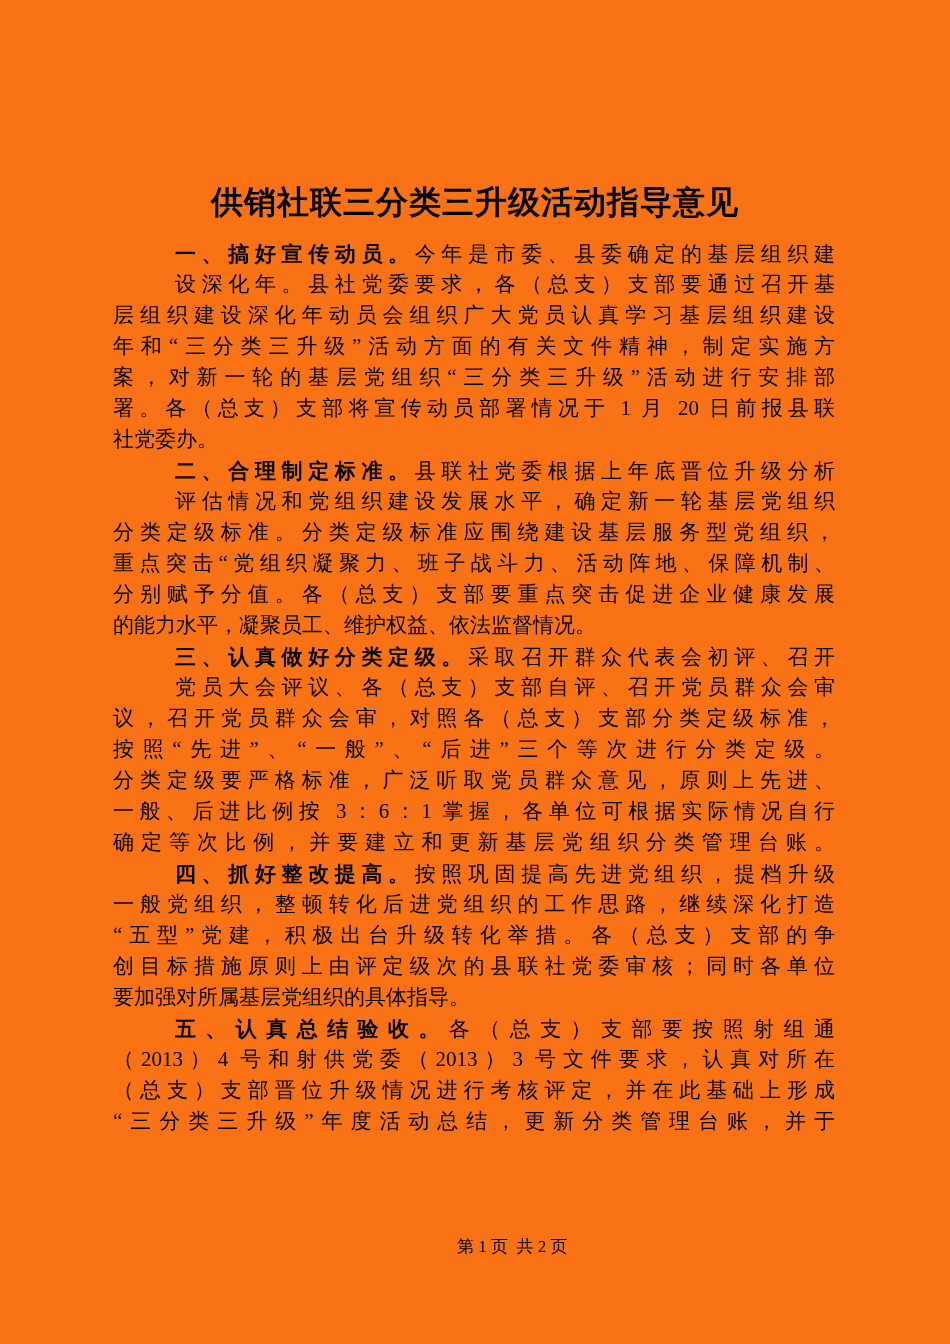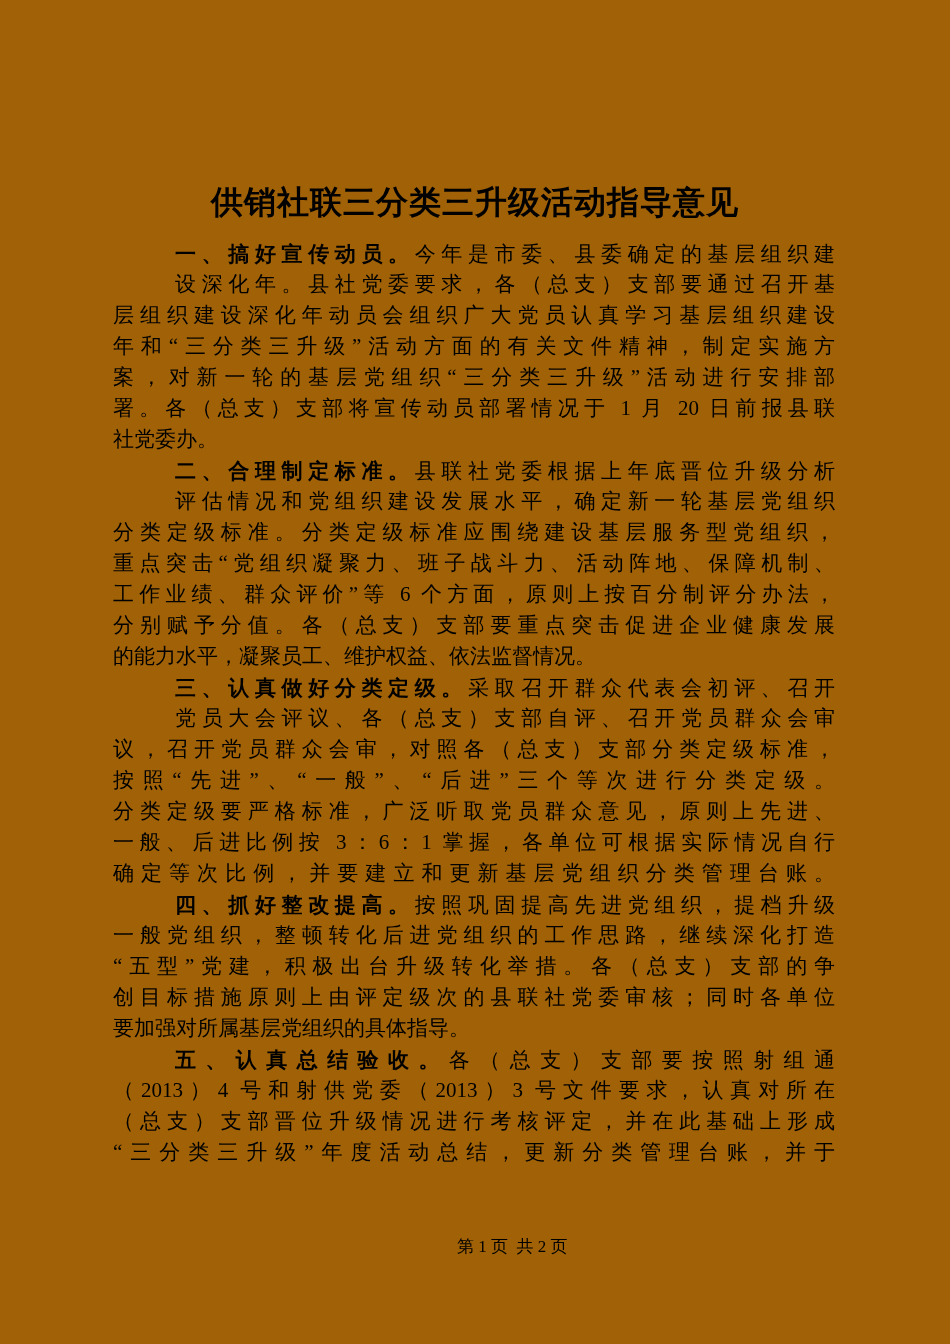--- a/index.html
+++ b/index.html
@@ -4,21 +4,21 @@
 <style>
   html, body {
     margin: 0;
     padding: 0;
     background: #ffffff;
   }
   .page {
     position: relative;
     width: 950px;
     height: 1344px;
-    background: #a16207;
+    background: #f97316;
     color: #000000;
     font-family: "Liberation Serif", "DejaVu Serif", serif;
     overflow: hidden;
   }
   .title {
     position: absolute;
     top: 182px;
     left: 0;
     width: 100%;
     margin: 0;
@@ -84,21 +84,20 @@
         <div class="line">年和“三分类三升级”活动方面的有关文件精神，制定实施方</div>
         <div class="line">案，对新一轮的基层党组织“三分类三升级”活动进行安排部</div>
         <div class="line">署。各（总支）支部将宣传动员部署情况于 1 月 20 日前报县联</div>
         <div class="line last">社党委办。</div>
       </div>
       <div class="para">
         <div class="line ind"><span class="hd">二、合理制定标准。</span>县联社党委根据上年底晋位升级分析</div>
         <div class="line ind">评估情况和党组织建设发展水平，确定新一轮基层党组织</div>
         <div class="line">分类定级标准。分类定级标准应围绕建设基层服务型党组织，</div>
         <div class="line">重点突击“党组织凝聚力、班子战斗力、活动阵地、保障机制、</div>
-        <div class="line">工作业绩、群众评价”等 6 个方面，原则上按百分制评分办法，</div>
         <div class="line">分别赋予分值。各（总支）支部要重点突击促进企业健康发展</div>
         <div class="line last">的能力水平，凝聚员工、维护权益、依法监督情况。</div>
       </div>
       <div class="para">
         <div class="line ind"><span class="hd">三、认真做好分类定级。</span>采取召开群众代表会初评、召开</div>
         <div class="line ind">党员大会评议、各（总支）支部自评、召开党员群众会审</div>
         <div class="line">议，召开党员群众会审，对照各（总支）支部分类定级标准，</div>
         <div class="line">按照“先进”、“一般”、“后进”三个等次进行分类定级。</div>
         <div class="line">分类定级要严格标准，广泛听取党员群众意见，原则上先进、</div>
         <div class="line">一般、后进比例按 3：6：1 掌握，各单位可根据实际情况自行</div>

